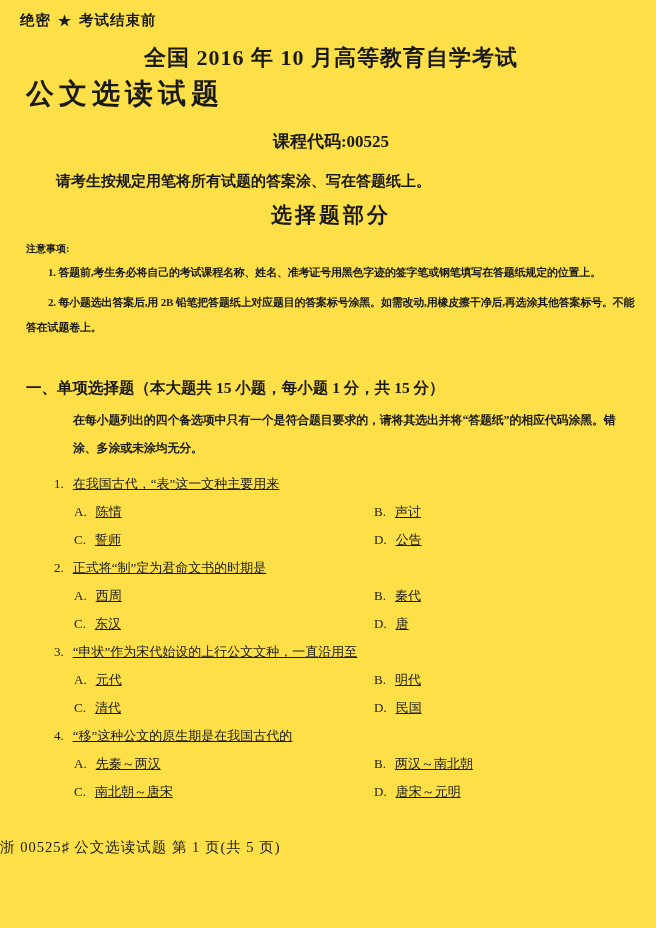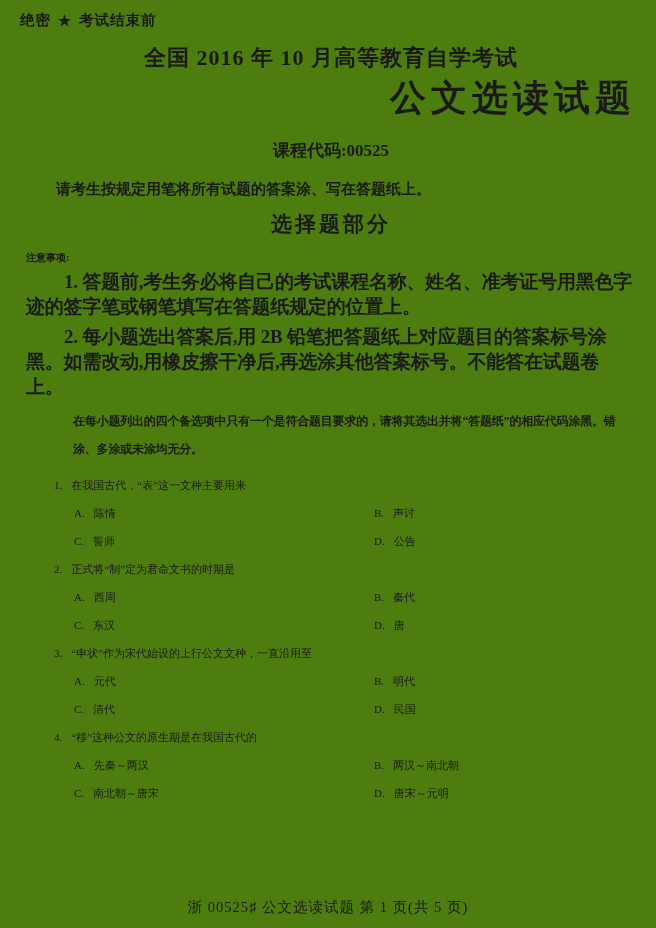--- a/index.html
+++ b/index.html
@@ -6,76 +6,76 @@
   html,body { background:#ffffff; }
   body {
     width:656px; height:928px;
     font-family:"Liberation Serif","DejaVu Serif",serif;
     color:#1a1a1a;
     -webkit-font-smoothing:antialiased;
   }
   .page {
     position:relative;
     width:656px; height:928px;
-    background:#4d7c0f;
+    background:#fde047;
     overflow:hidden;
   }
   .secret {
     position:absolute; left:20px; top:11px;
     font-size:14.5px; font-weight:bold; letter-spacing:1px;
     white-space:nowrap;
   }
   .secret .star { margin:0 7px; font-size:13px; }
   .content { padding:44px 20px 0 26px; }
   .title1 {
     text-align:center; font-size:22px; font-weight:bold;
     line-height:1.25; letter-spacing:1px;
   }
   .title2 {
-    text-align:right; font-size:36px; font-weight:bold;
+    text-align:left; font-size:28px; font-weight:bold;
     margin-top:7px; line-height:1.1; letter-spacing:5px;
   }
   .course {
     text-align:center; font-size:17px; font-weight:bold;
     margin-top:23px; line-height:1.2;
   }
   .notice {
     margin-top:19px; text-indent:2em;
     font-size:15px; font-weight:bold; line-height:1.3;
   }
   .section-title {
     text-align:center; font-size:21px; font-weight:bold;
     margin-top:12px; letter-spacing:3px; line-height:1.2;
   }
   .notes-head {
     margin-top:14px; font-size:10px; font-weight:bold; line-height:1.3;
   }
   .note {
     margin-top:5px; text-indent:2em;
-    font-size:19px; font-weight:bold; line-height:25px;
+    font-size:11px; font-weight:bold; line-height:25px;
     letter-spacing:-0.2px;
   }
   .q-head {
     margin-top:38px; font-size:15.5px; font-weight:bold; line-height:20px;
   }
   .q-sub {
     margin:8px 0 0 47px; font-size:12px; font-weight:bold; line-height:28px;
     letter-spacing:-0.2px;
   }
   .q-list { margin-top:8px; }
-  .question { font-size:11px; }
+  .question { font-size:13px;text-decoration:underline; }
   .q-line { padding-left:28px; line-height:28px; }
   .q-num { display:inline-block; margin-right:9px; }
   .opt-row { display:flex; padding-left:48px; line-height:28px; }
   .opt { display:block; }
   .opt:first-child { width:300px; flex:0 0 300px; }
   .opt-label { display:inline-block; margin-right:9px; }
   .footer {
-    position:absolute; left:0; right:0; top:898px;
-    text-align:center; font-size:14.5px; line-height:1.3;
+    position:absolute; left:0; right:0; top:838px;
+    text-align:left; font-size:14.5px; line-height:1.3;
     letter-spacing:1px;
   }
 </style>
 </head>
 <body>
 
 <div class="page">
 
   <div class="secret">
     <span>绝密</span><span class="star">★</span><span>考试结束前</span>
@@ -87,20 +87,21 @@
     <div class="course">课程代码:00525</div>
 
     <p class="notice">请考生按规定用笔将所有试题的答案涂、写在答题纸上。</p>
 
     <div class="section-title">选择题部分</div>
 
     <div class="notes-head">注意事项:</div>
     <p class="note">1. 答题前,考生务必将自己的考试课程名称、姓名、准考证号用黑色字迹的签字笔或钢笔填写在答题纸规定的位置上。</p>
     <p class="note">2. 每小题选出答案后,用 2B 铅笔把答题纸上对应题目的答案标号涂黑。如需改动,用橡皮擦干净后,再选涂其他答案标号。不能答在试题卷上。</p>
 
+    <div class="q-head">一、单项选择题（本大题共 15 小题，每小题 1 分，共 15 分）</div>
     <div class="q-sub">在每小题列出的四个备选项中只有一个是符合题目要求的，请将其选出并将“答题纸”的相应代码涂黑。错涂、多涂或未涂均无分。</div>
 
     <div class="q-list">
         <div class="question">
           <div class="q-line"><span class="q-num">1.</span><span class="q-txt">在我国古代，“表”这一文种主要用来</span></div>
           <div class="opt-row">
             <div class="opt"><span class="opt-label">A.</span><span class="opt-text">陈情</span></div>
             <div class="opt"><span class="opt-label">B.</span><span class="opt-text">声讨</span></div>
           </div>
           <div class="opt-row">

